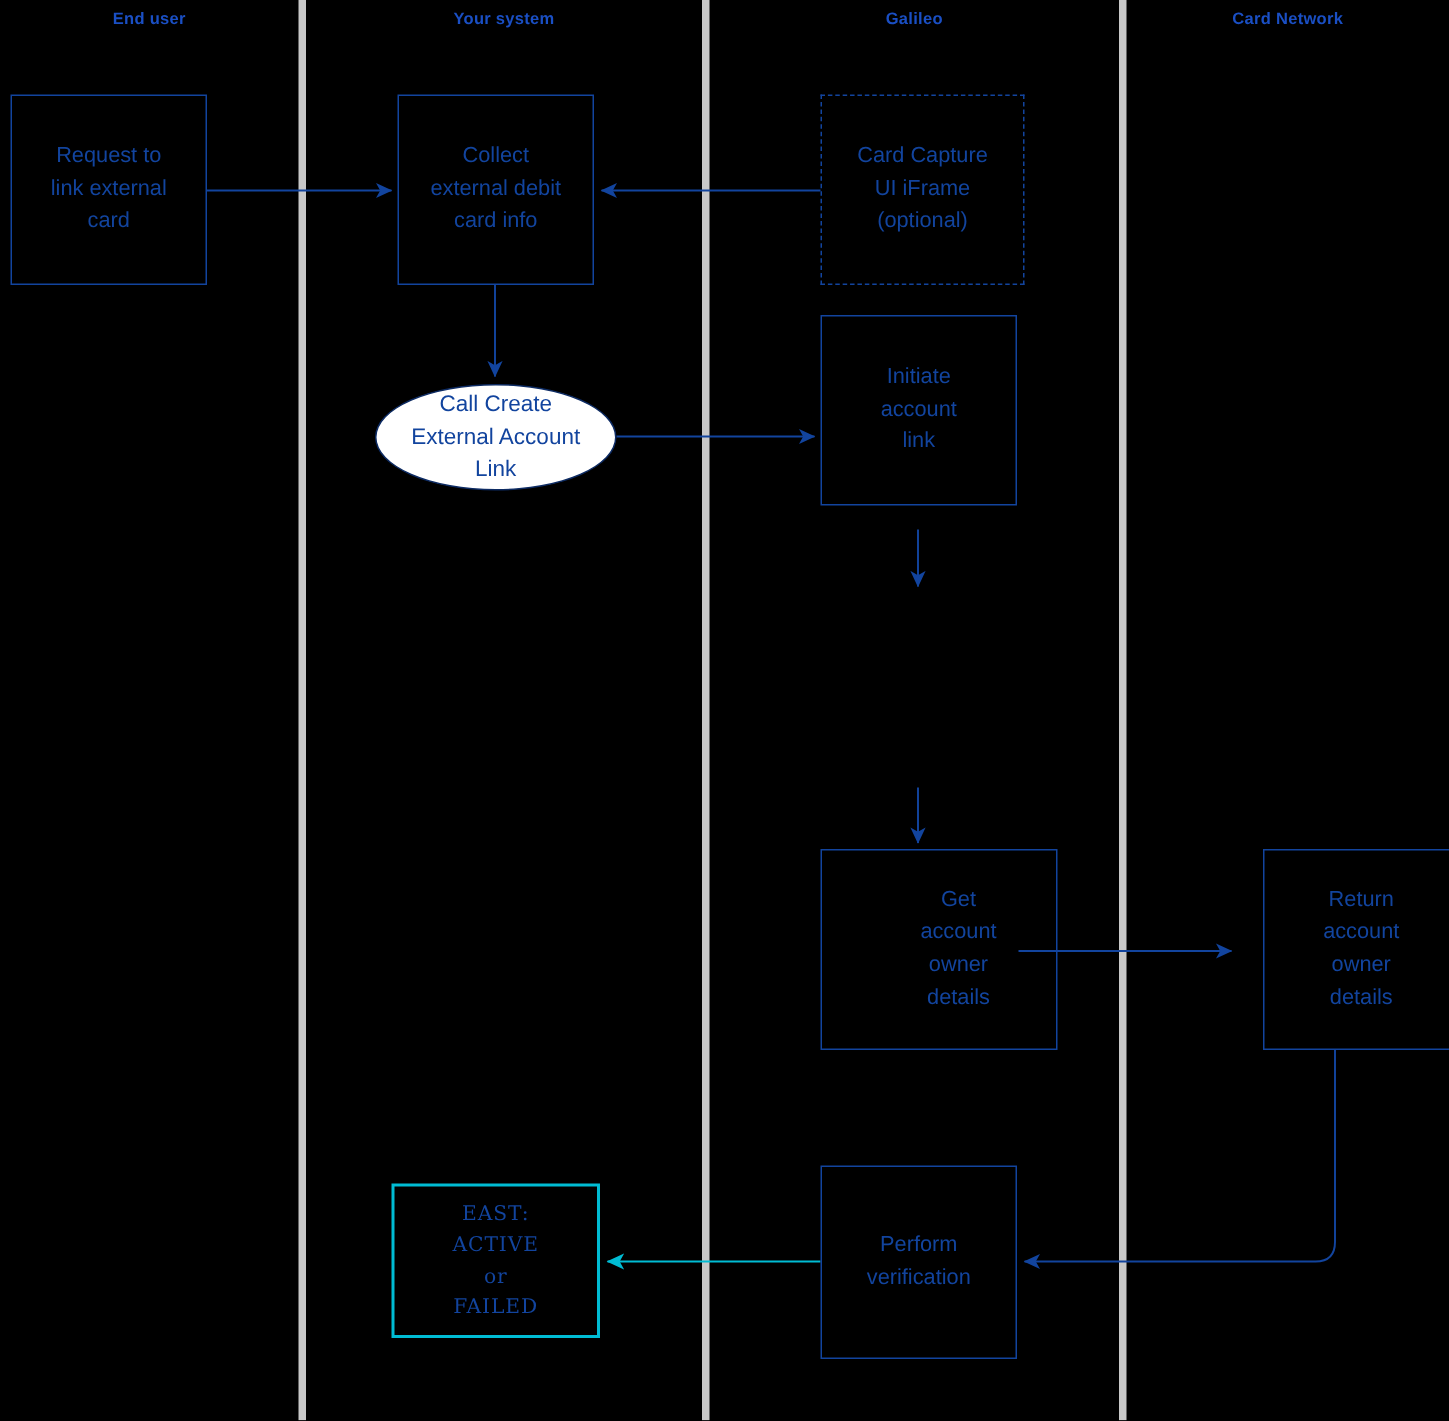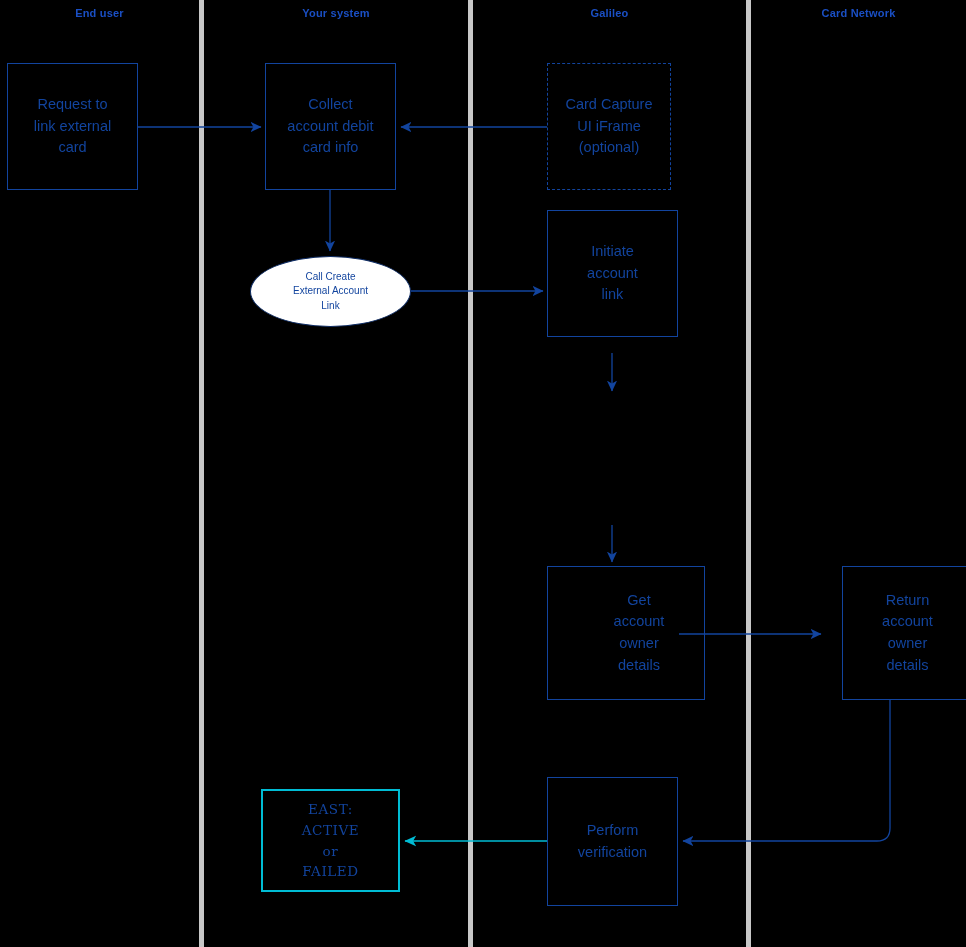--- a/index.html
+++ b/index.html
@@ -53,21 +53,21 @@
   }
   .node.dashed{
     border:1.4px dashed #12449e;
     background:transparent;
   }
   .node.ellipse{
     border:1.6px solid #0d2b63;
     background:#ffffff;
     border-radius:50%;
     color:#12449e;
-    font-size:10px;
+    font-size:15px;
     line-height:1.45;
   }
   .node.result{
     border:2px solid #00bcd4;
     background:transparent;
     font-family:"DejaVu Serif", serif;
     font-size:13.5px;
     line-height:1.55;
     letter-spacing:.6px;
     color:#12449e;
@@ -134,26 +134,26 @@
     <div>
       <span class="txt">Request to</span>
       <span class="txt">link external</span>
       <span class="txt">card</span>
     </div>
   </div>
 
   <div class="node rect" style="left:265px;top:63px;width:131px;height:127px;align-items:center;">
     <div>
       <span class="txt">Collect</span>
-      <span class="txt">account debit</span>
+      <span class="txt">external debit</span>
       <span class="txt">card info</span>
     </div>
   </div>
 
-  <div class="node dashed" style="left:547px;top:63px;width:124px;height:127px;">
+  <div class="node dashed" style="left:547px;top:63px;width:136px;height:127px;">
     <div>
       <span class="txt">Card Capture</span>
       <span class="txt">UI iFrame</span>
       <span class="txt">(optional)</span>
     </div>
   </div>
 
   <div class="node ellipse" style="left:250px;top:256px;width:161px;height:71px;">
     <div>
       <span class="txt">Call Create</span>

